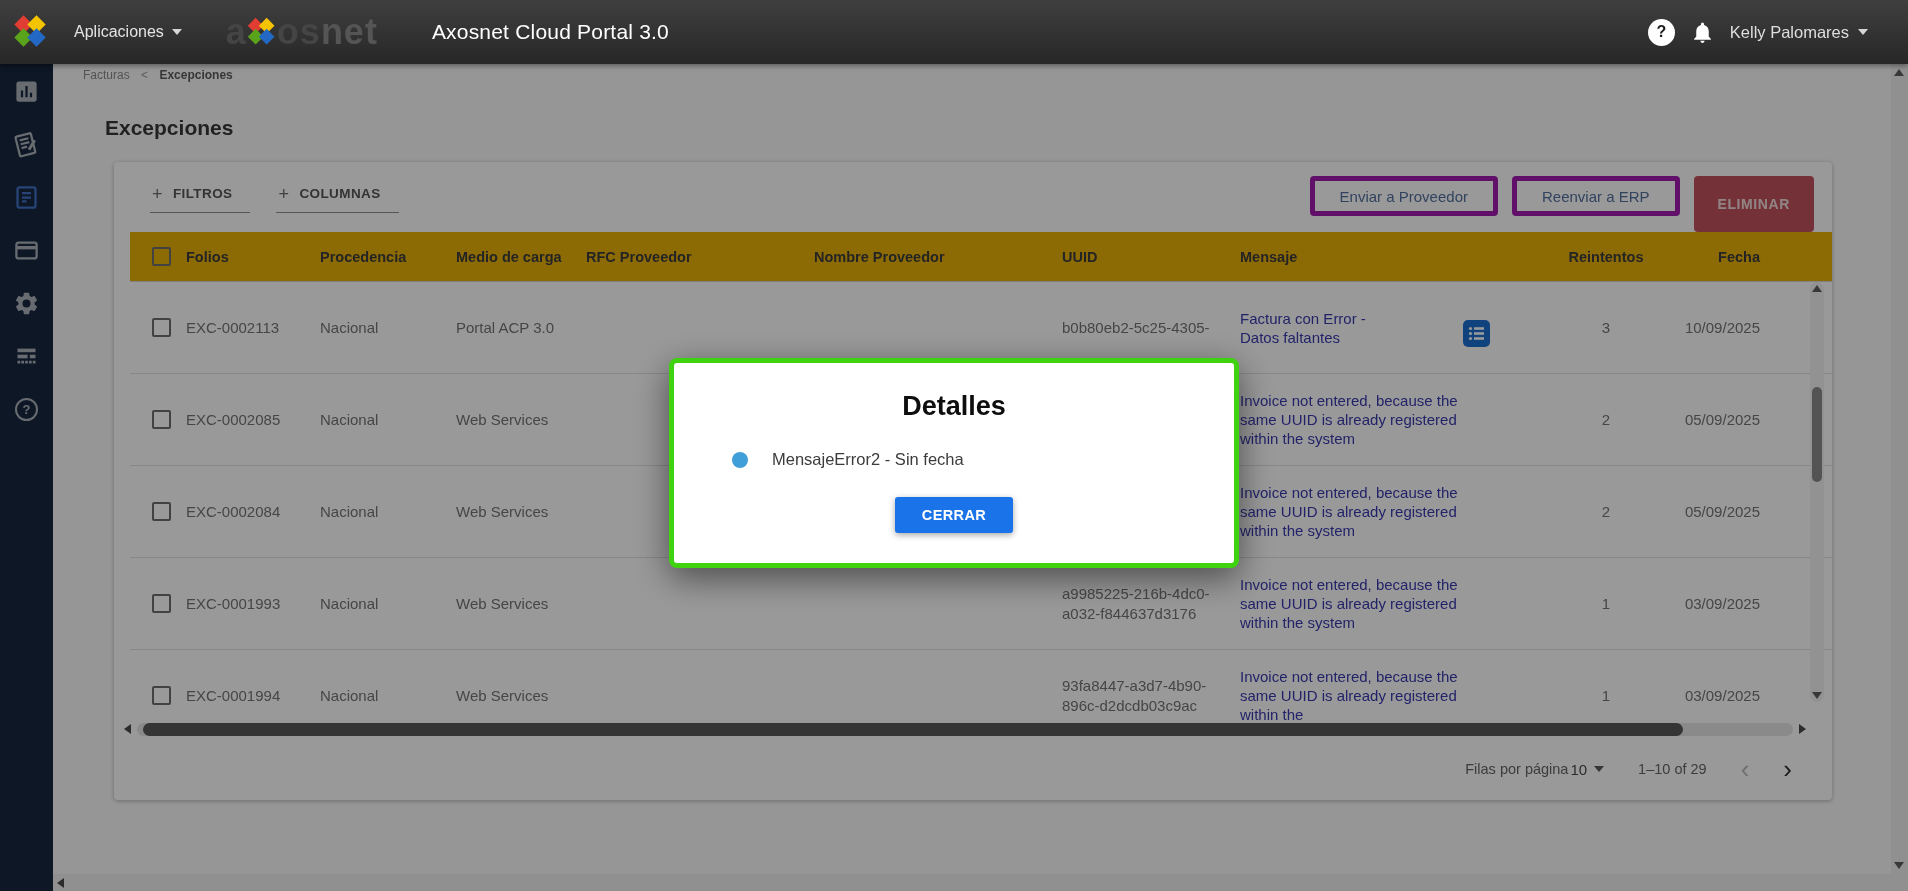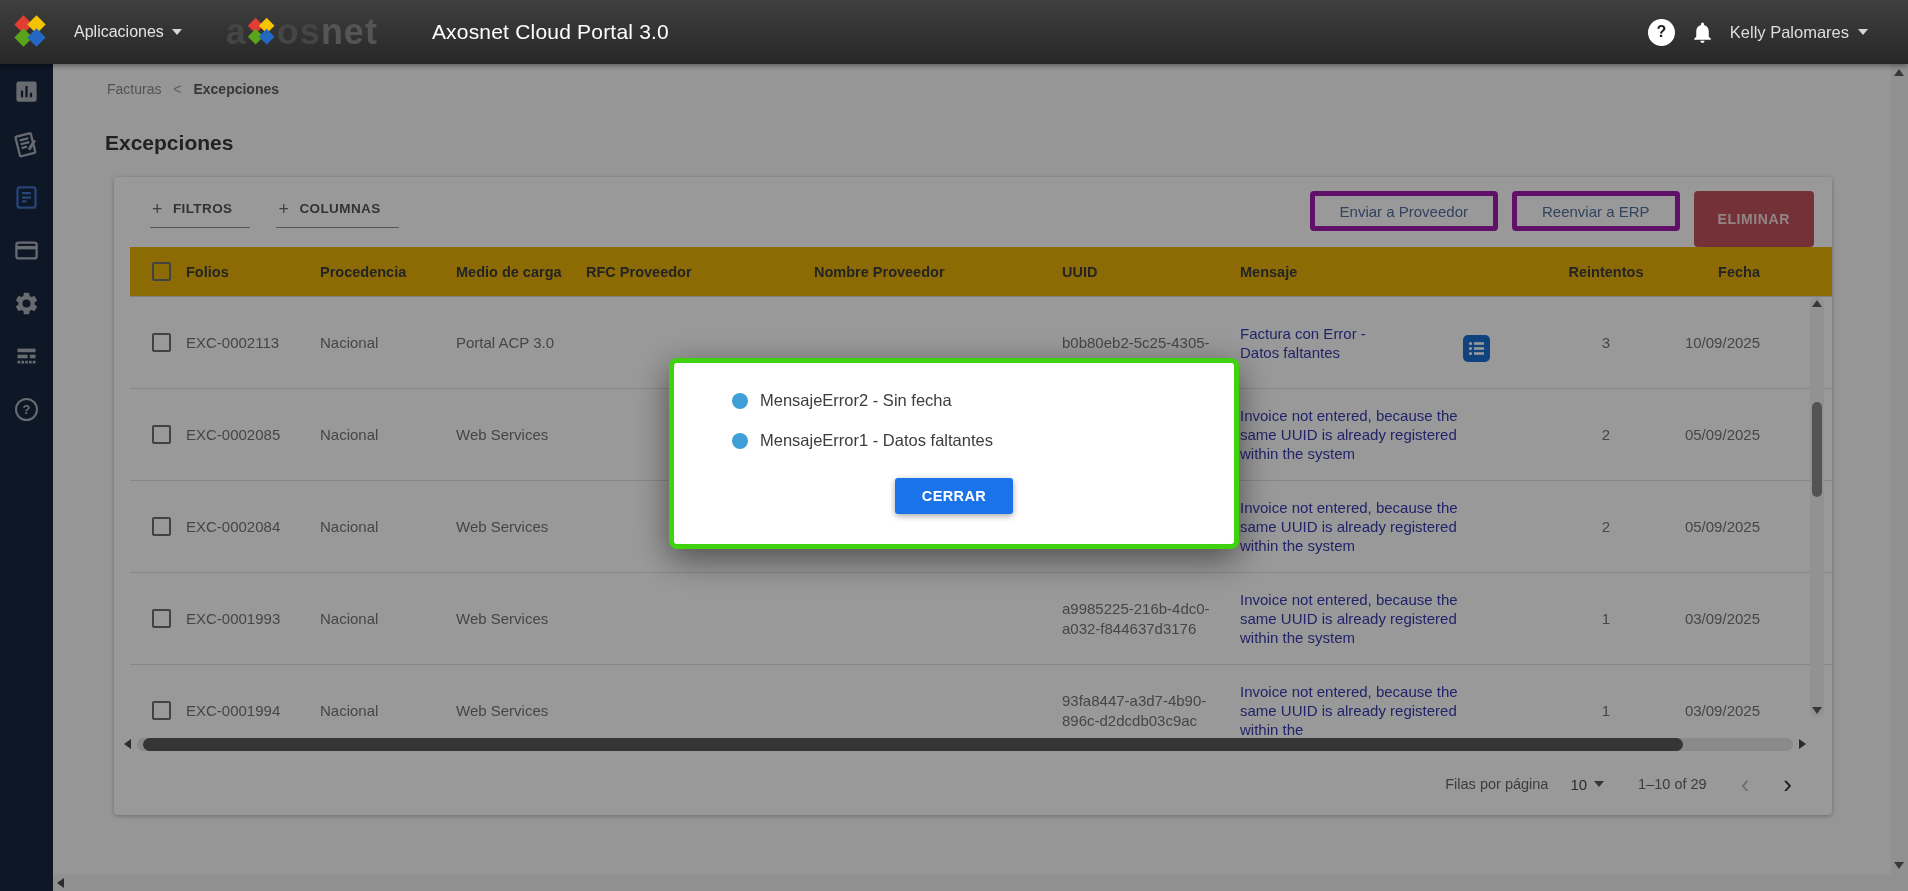--- a/index.html
+++ b/index.html
@@ -51,21 +51,21 @@
   .tri-up    { width:0;height:0;border-left:5px solid transparent;border-right:5px solid transparent;border-bottom:7px solid #5e5e5e; }
   .tri-down  { width:0;height:0;border-left:5px solid transparent;border-right:5px solid transparent;border-top:7px solid #5e5e5e; }
   .tri-left  { width:0;height:0;border-top:5px solid transparent;border-bottom:5px solid transparent;border-right:7px solid #4a4a4a; }
   .tri-right { width:0;height:0;border-top:5px solid transparent;border-bottom:5px solid transparent;border-left:7px solid #4a4a4a; }
   .pv-up   { position:absolute; top:5px; left:3px; }
   .pv-down { position:absolute; bottom:5px; left:3px; }
   .ph-left { margin-left:57px; }
 
   
   .main { position:fixed; top:64px; left:53px; width:1838px; bottom:17px; background:#fafafa; overflow:hidden; }
-  .breadcrumb { padding:17px 0 7px 30px; font-size:14px; color:#8b8b8b;margin-left:24px; }
+  .breadcrumb { padding:4px 0 7px 30px; font-size:12px; color:#8b8b8b; }
   .breadcrumb .sep { margin:0 8px; color:#9a9a9a; }
   .breadcrumb .current { font-weight:bold; color:#5c5c5c; }
   .page-title { margin:27px 0 0 52px; font-size:21px; font-weight:bold; color:#383838; }
 
   
   .card { position:relative; margin:22px 59px 0 61px; height:638px; background:#fff;
     border-radius:4px; box-shadow:0 1px 4px rgba(0,0,0,.28); overflow:hidden; }
   .card-toolbar { display:flex; align-items:flex-start; padding:14px 18px 0 36px; height:58px; }
   .tab-btn { display:flex; align-items:center; gap:10px; font-size:13.5px; font-weight:bold; color:#565656;
     letter-spacing:.4px; border-bottom:1.5px solid #8f8f8f; padding:10px 18px 11px 2px; margin-right:26px; cursor:pointer; }
@@ -102,33 +102,33 @@
   .tbl-vscroll .tri-up { position:absolute; top:3px; left:2px; }
   .tbl-vscroll .tri-down { position:absolute; bottom:3px; left:2px; }
   .tbl-vthumb { position:absolute; top:105px; left:2px; width:10px; height:95px; background:#8a8a8a; border-radius:5px; }
   .tbl-hscroll { display:flex; align-items:center; height:16px; margin:0 26px 0 10px; gap:6px; }
   .tbl-htrack { position:relative; flex:1; height:13px; background:#e6e6e6; border-radius:7px; }
   .tbl-hthumb { position:absolute; left:6px; top:0; height:13px; width:93%; background:#595959; border-radius:7px; cursor:pointer; }
 
   
   .pagination { display:flex; align-items:center; justify-content:flex-end; gap:34px;
     padding:22px 40px 0 0; font-size:14.5px; color:#666; }
-  .rpp { display:flex; align-items:center; gap:22px; }
+  .rpp { display:flex; align-items:center; gap:2px; }
   .rpp-value { display:flex; align-items:center; gap:7px; font-size:15px; color:#4a4a4a; cursor:pointer; }
   .rpp-value .caret { border-top-color:#5a5a5a; }
   .pg-prev { font-size:26px; color:#b9b9b9; cursor:default; line-height:20px; }
   .pg-next { font-size:26px; color:#2f2f2f; cursor:pointer; line-height:20px; }
 
   
   .overlay { position:fixed; top:64px; left:0; width:1908px; bottom:0; background:rgba(0,0,0,.40); z-index:40; }
   .modal { position:fixed; top:358px; left:50%; transform:translateX(-50%); width:570px; z-index:60;
     background:#fff; border:5px solid #3fd30f; border-radius:8px; box-shadow:0 10px 34px rgba(0,0,0,.5);
     padding:28px 0 30px; }
   .modal-title { text-align:center; font-size:27px; font-weight:bold; color:#0e0e0e; margin-bottom:28px; }
-  .modal-item { display:flex; align-items:center; gap:12px; padding-left:58px; margin-bottom:21px;
+  .modal-item { display:flex; align-items:center; gap:24px; padding-left:58px; margin-bottom:21px;
     font-size:16.5px; color:#3c3c3c; }
   .bullet { width:16px; height:16px; border-radius:50%; background:#3f9fd8; flex:none; }
   .modal-actions { text-align:center; margin-top:28px; }
   .btn-close { background:#1a73e8; color:#fff; border:none; border-radius:3px; padding:10px 27px;
     font-size:14.5px; font-weight:bold; letter-spacing:.4px; box-shadow:0 2px 6px rgba(0,0,0,.35); cursor:pointer; }
 </style>
 </head>
 <body>
 
 <header class="topbar">
@@ -389,24 +389,21 @@
       </span>
       <span>1–10 of 29</span>
       <span class="pg-prev">‹</span>
       <span class="pg-next">›</span>
     </div>
   </section>
 </main>
 
 <div class="overlay"></div>
 <div class="modal">
+  <div class="modal-title">Detalles</div>
   <div class="modal-item">
     <span class="bullet"></span>
     <span>MensajeError2 - Sin fecha</span>
-  </div>
-  <div class="modal-item">
-    <span class="bullet"></span>
-    <span>MensajeError1 - Datos faltantes</span>
   </div>
   <div class="modal-actions">
     <button class="btn-close">CERRAR</button>
   </div>
 </div>
 
 </body></html>

